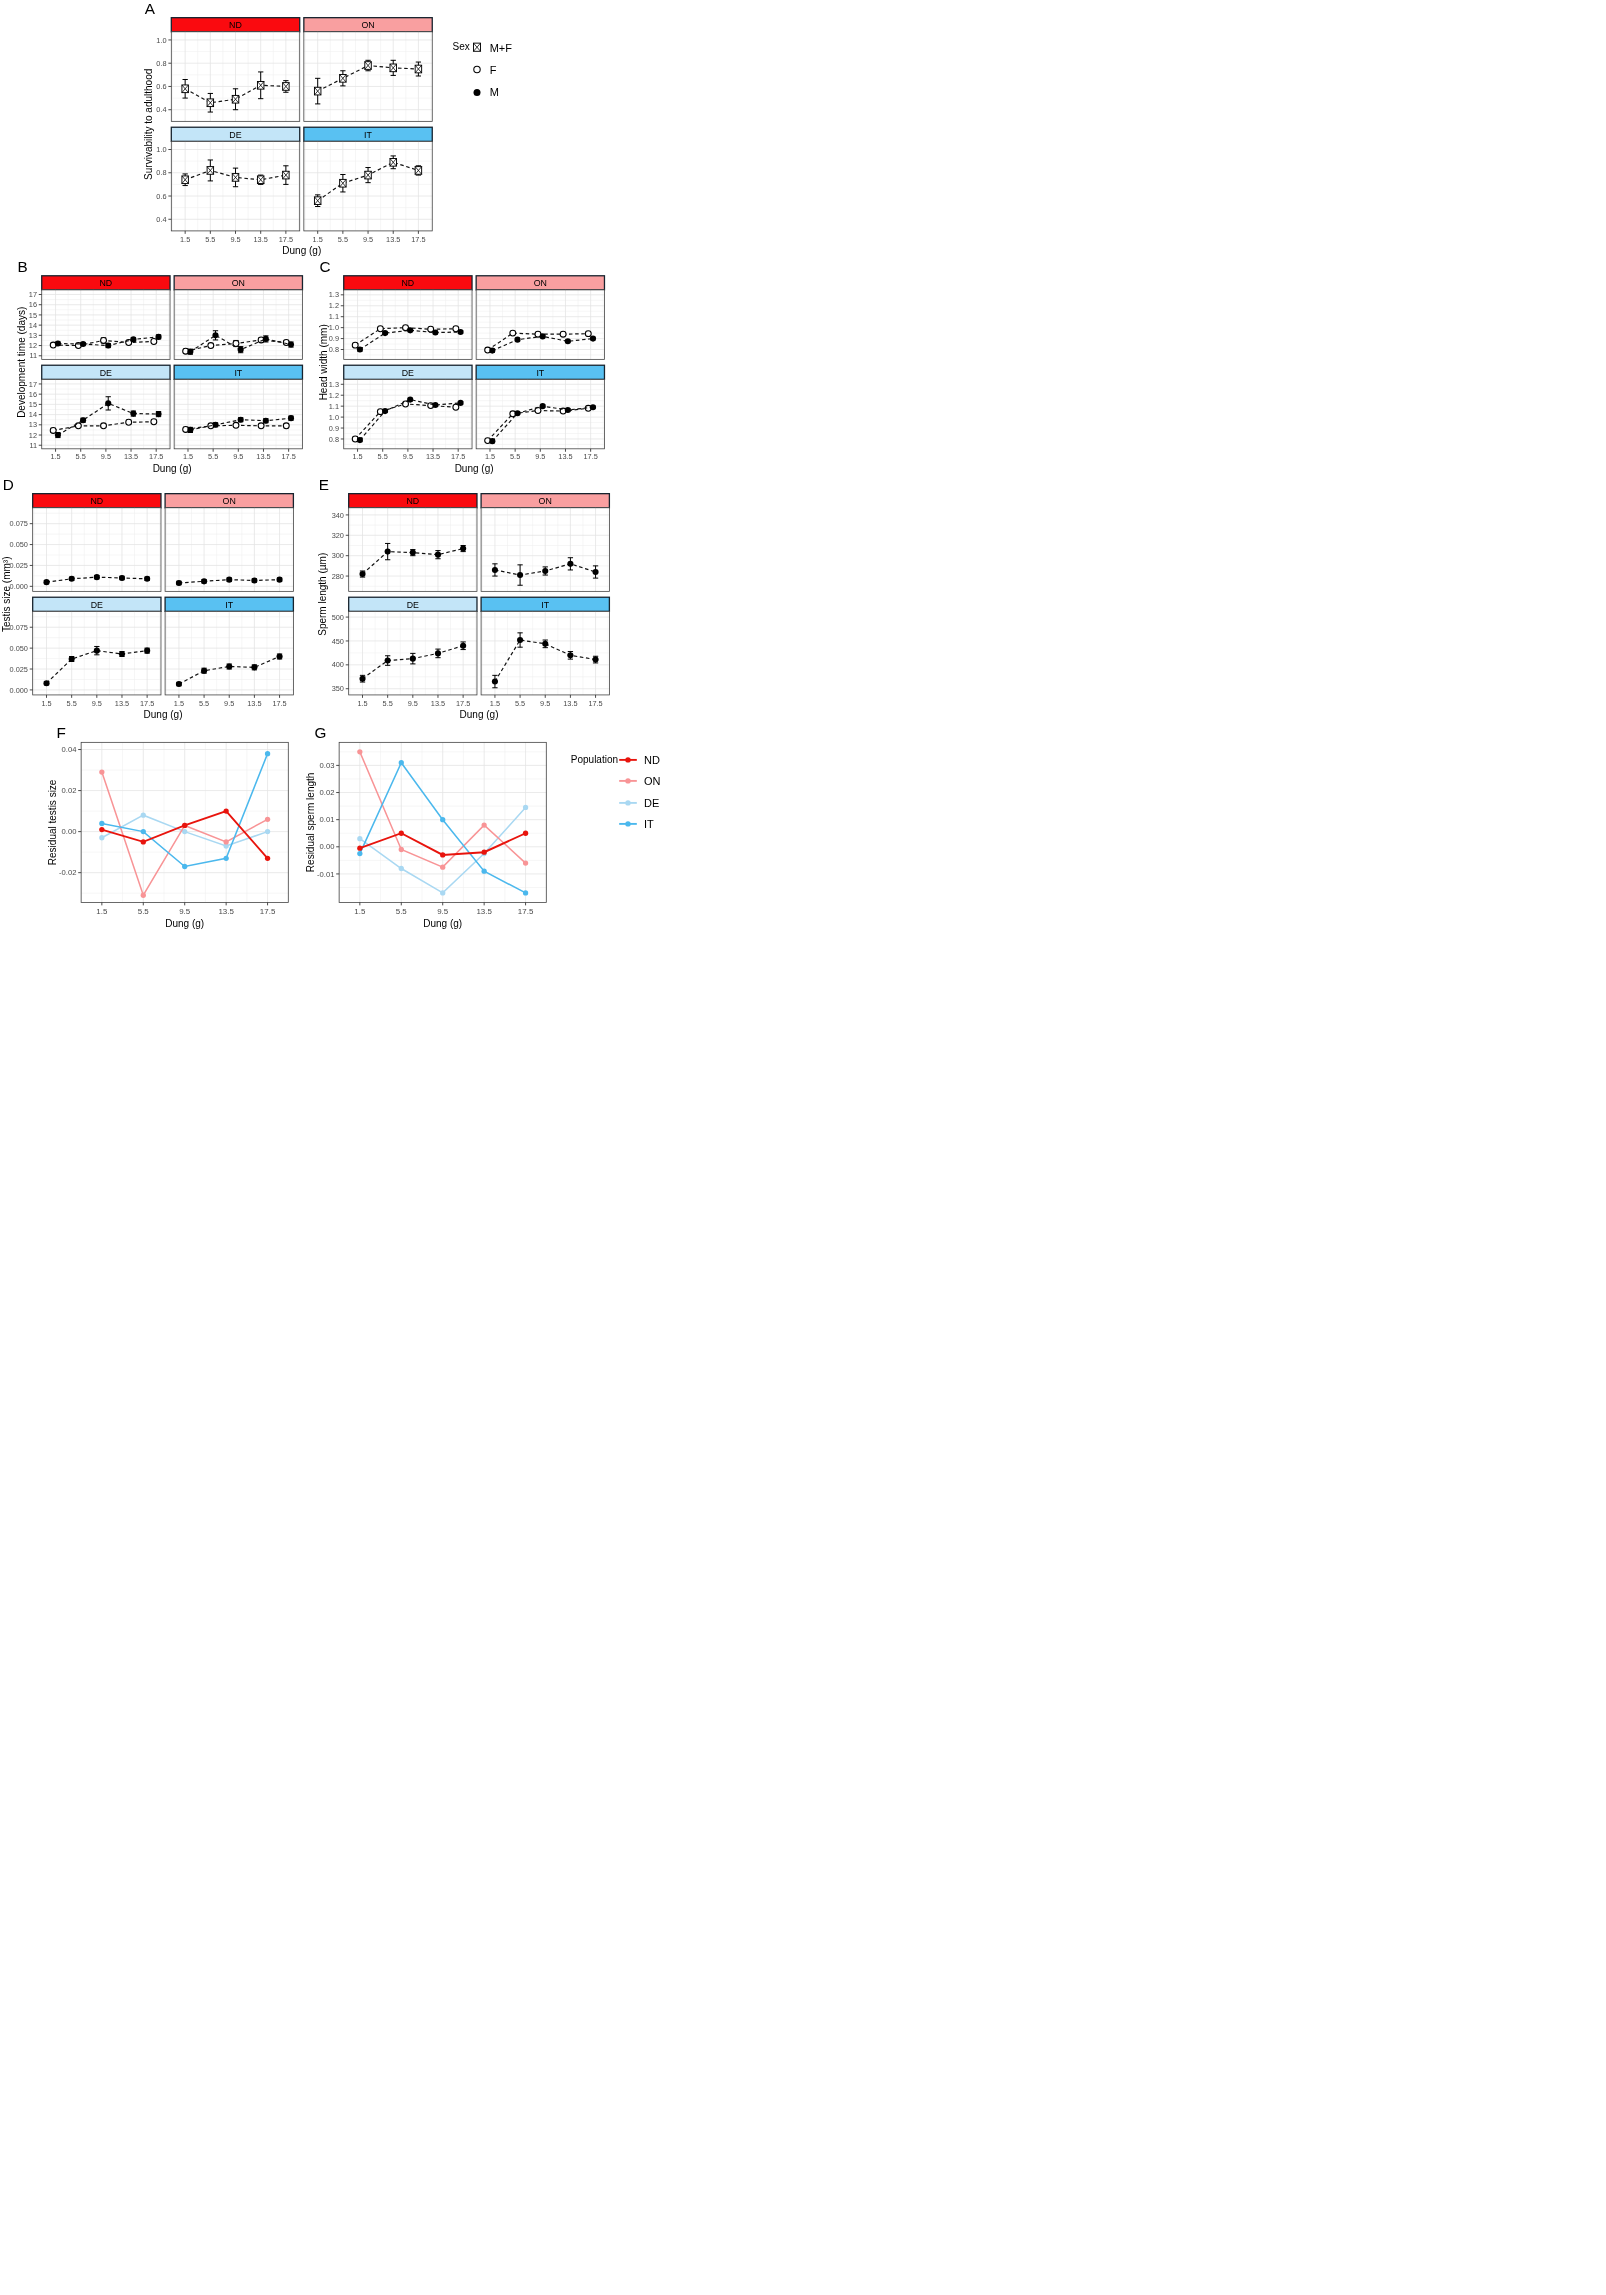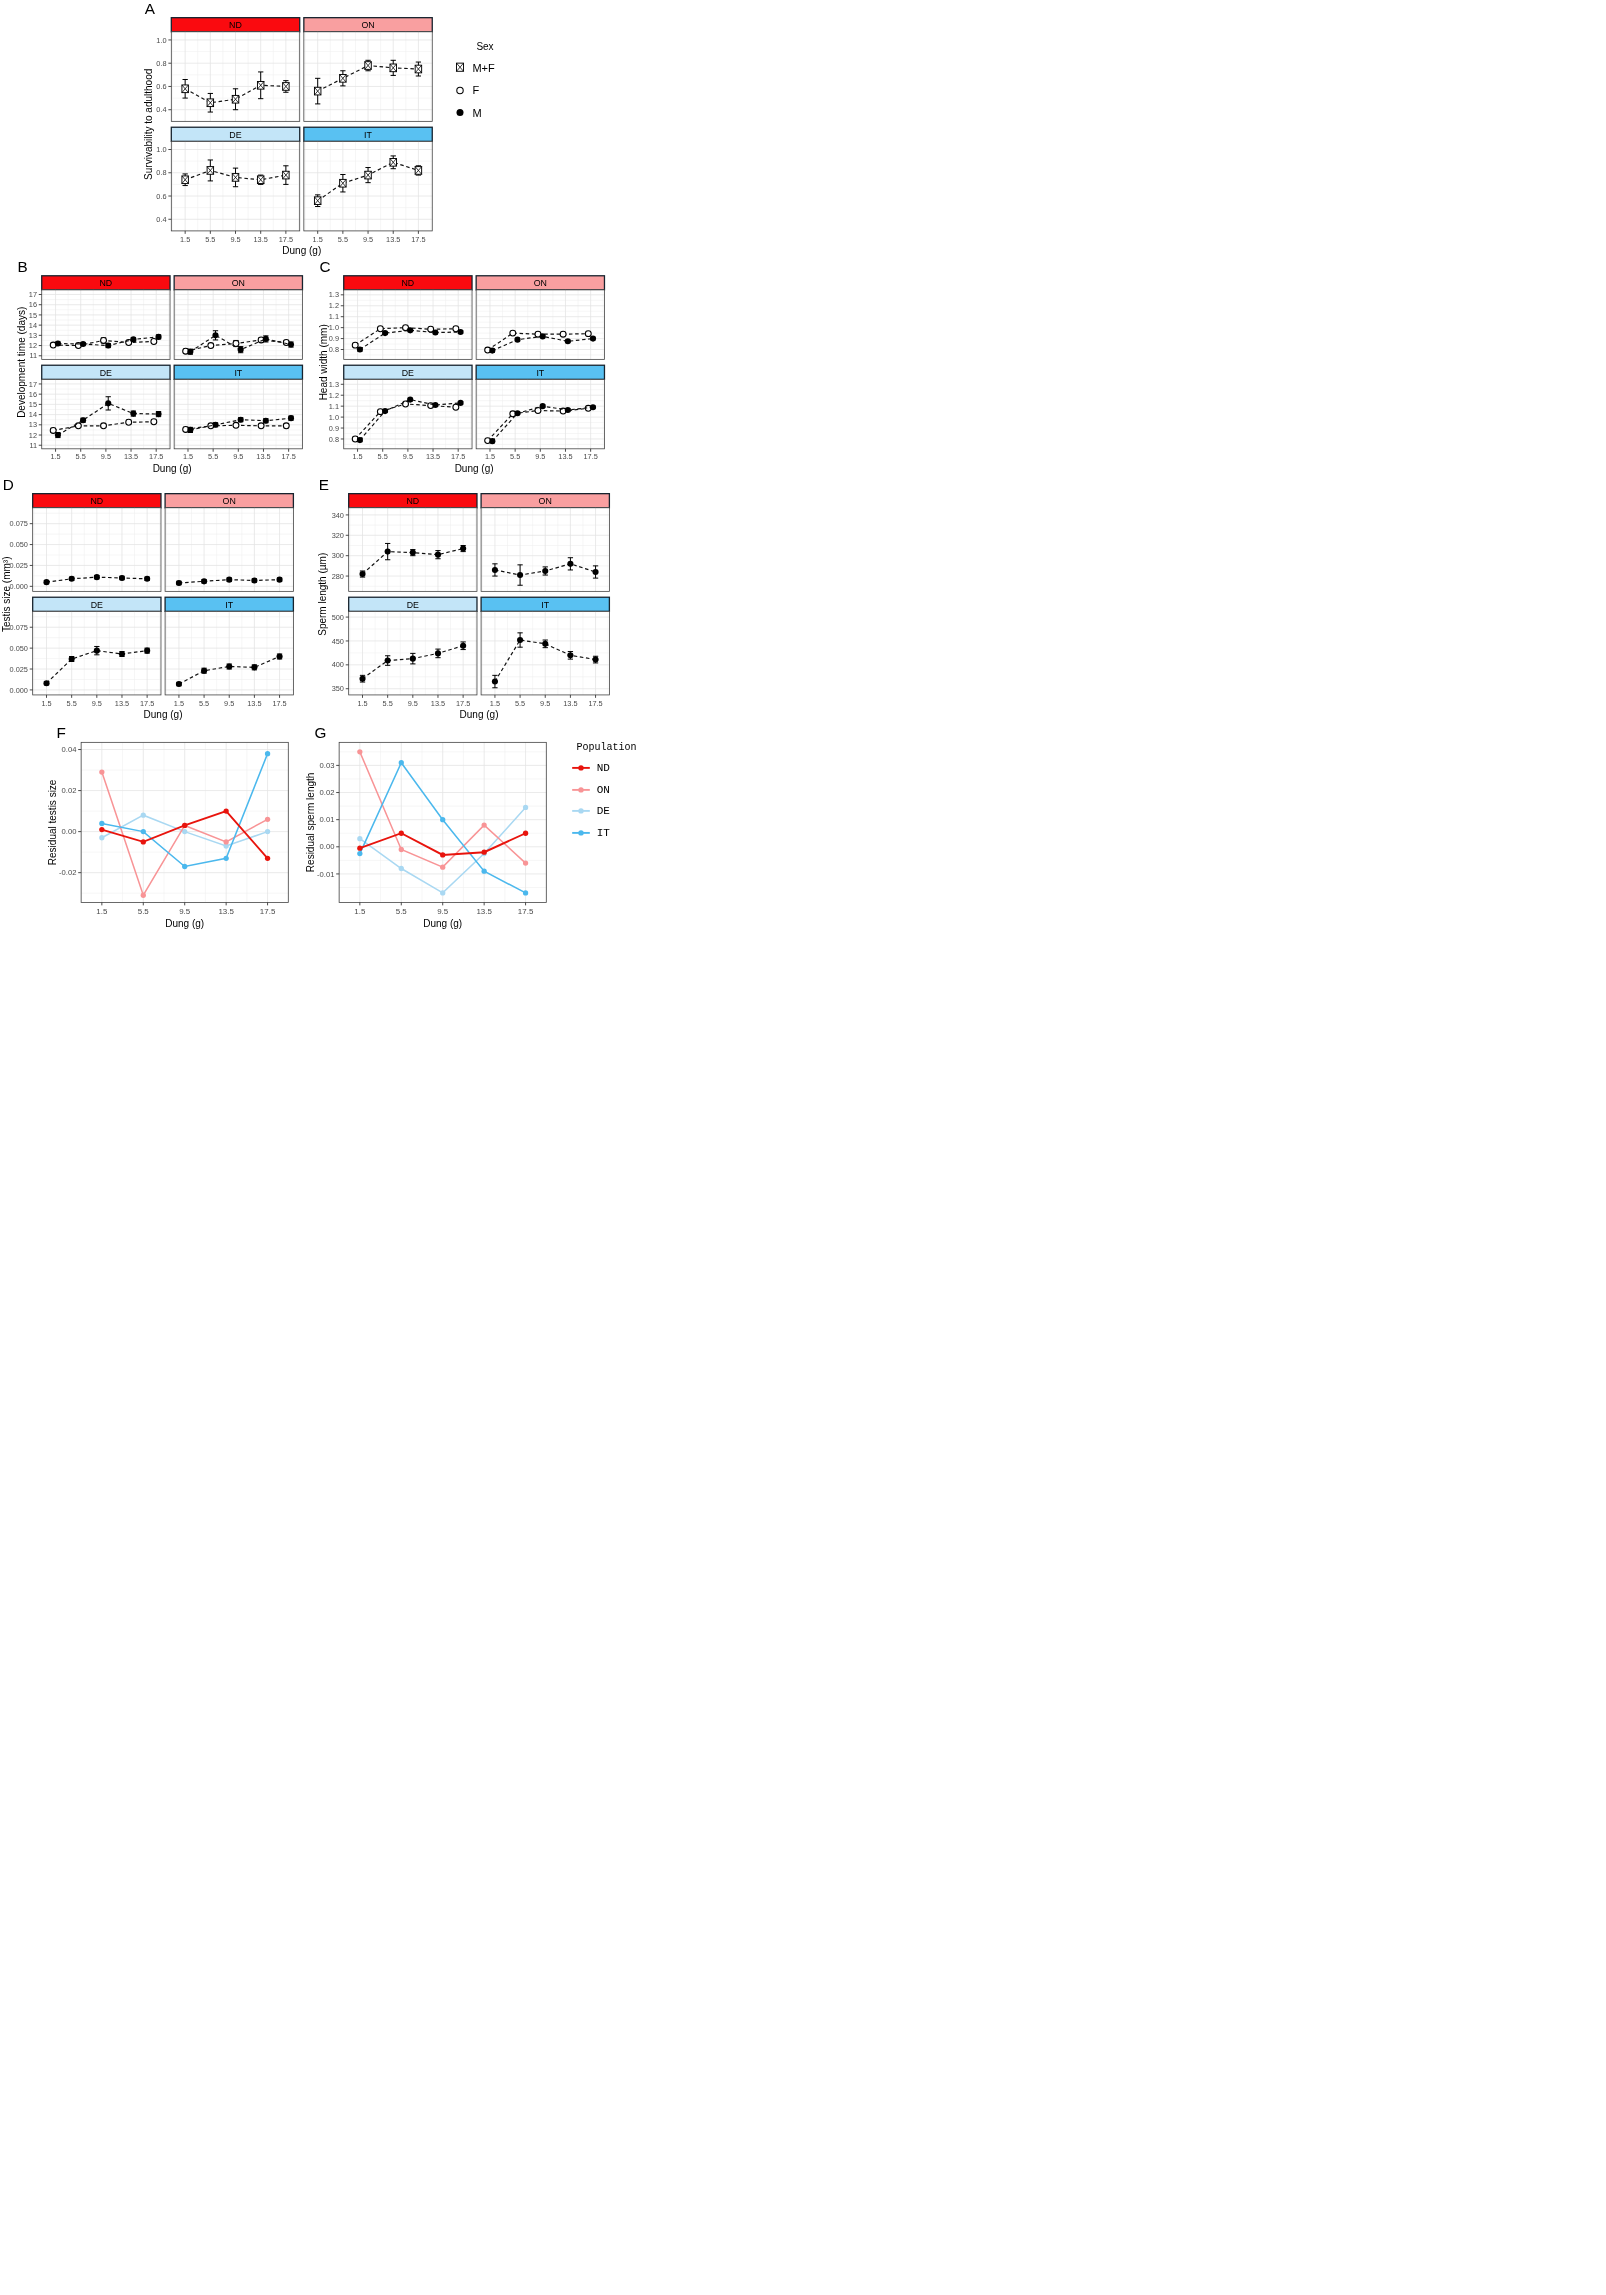--- a/index.html
+++ b/index.html
@@ -6,23 +6,23 @@
   body{font-family:"Liberation Sans", sans-serif;}
   .figure{position:relative;width:642px;margin:0;background:#fff;}
   .row{display:flex;align-items:flex-start;}
   .row-a{padding-left:144px;}
   .row-bc{padding-left:16.5px;gap:13px;}
   .row-de{padding-left:2.4px;gap:21px;}
   .row-fg{padding-left:47px;gap:11.8px;}
   .panel{display:block;}
   .panel svg{display:block;}
   svg{font-family:"Liberation Sans", sans-serif;}
-  .legend{display:flex;flex-direction:column;text-align:center;}
+  .legend{display:flex;flex-direction:row;}
   .legend-sex{margin-left:16.5px;margin-top:41px;width:65px;}
-  .legend-pop{margin-left:8.2px;margin-top:20px;width:82px;font-family:Liberation Mono, monospace;}
+  .legend-pop{margin-left:8.2px;margin-top:32px;width:82px;}
   .legend-title{font-size:10px;color:#000;margin-bottom:9.4px;}
   .legend-item{display:flex;align-items:center;gap:5.9px;margin-bottom:9.4px;}
   .legend-item span{font-size:11px;color:#000;}
 </style>
 </head>
 <body>
 
 <div class="figure">
   <div class="row row-a">
     <div class="panel" id="chart-A">

